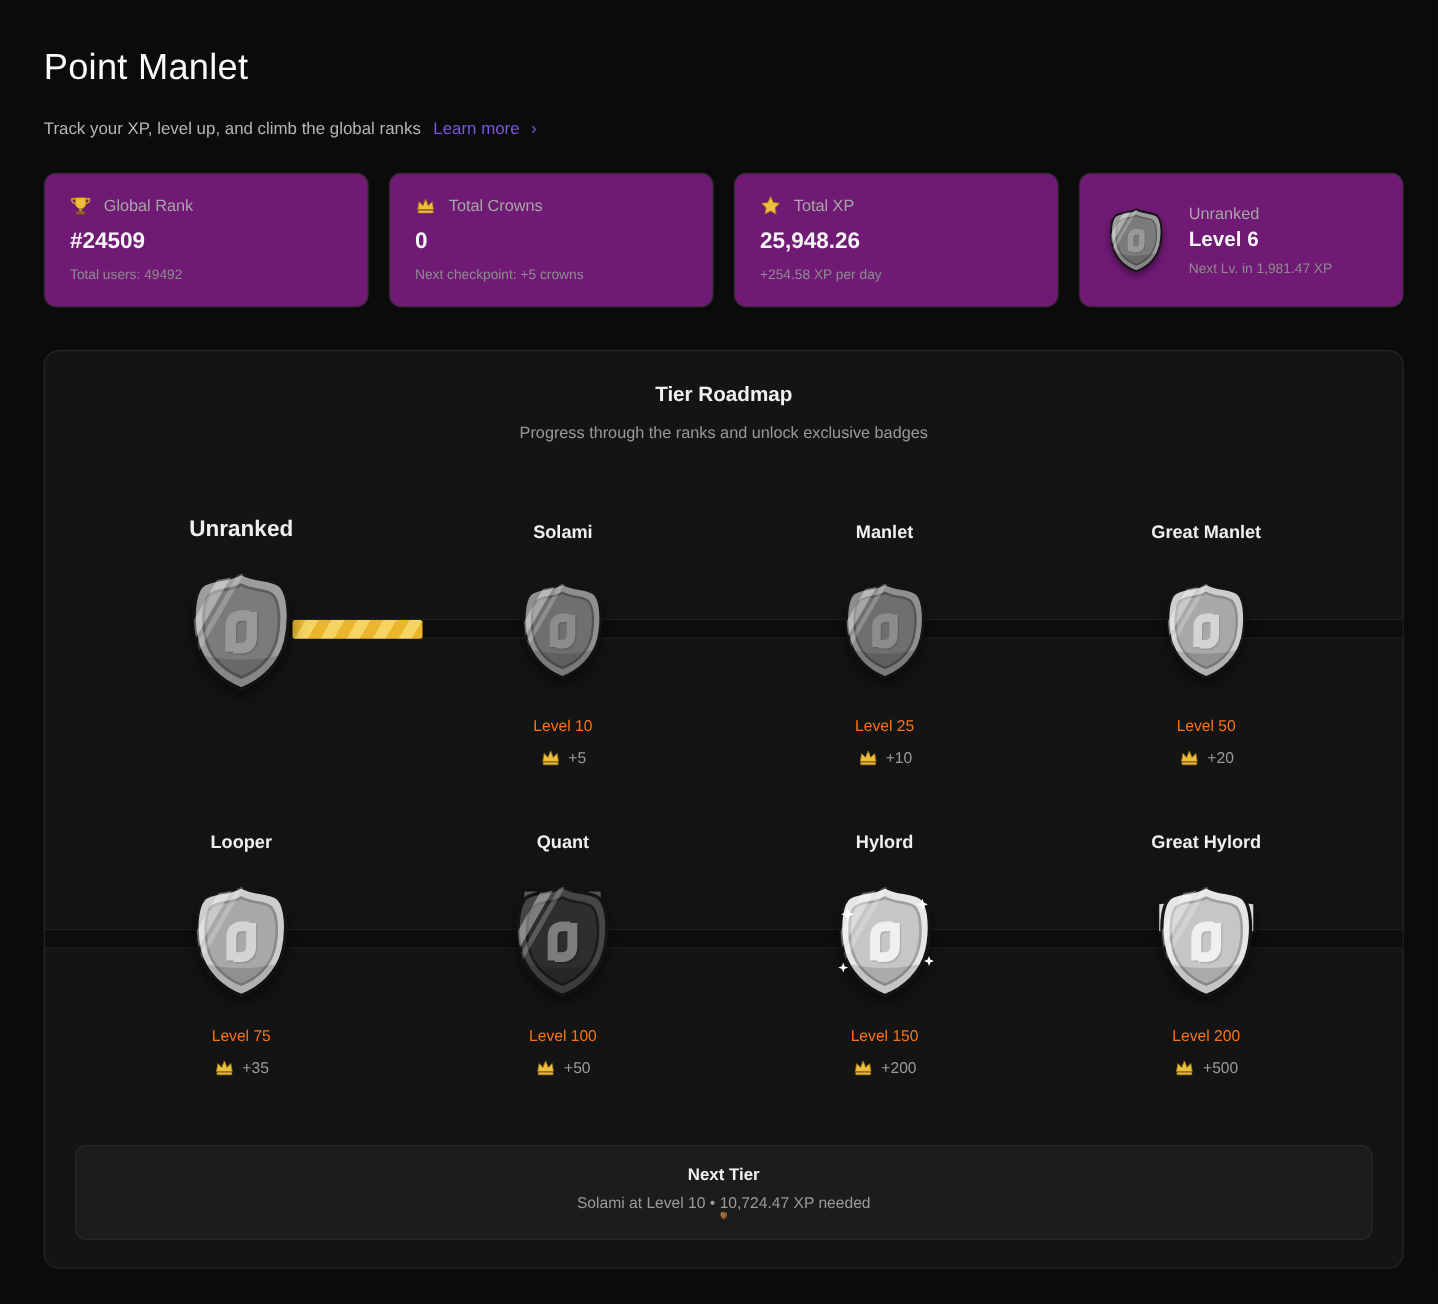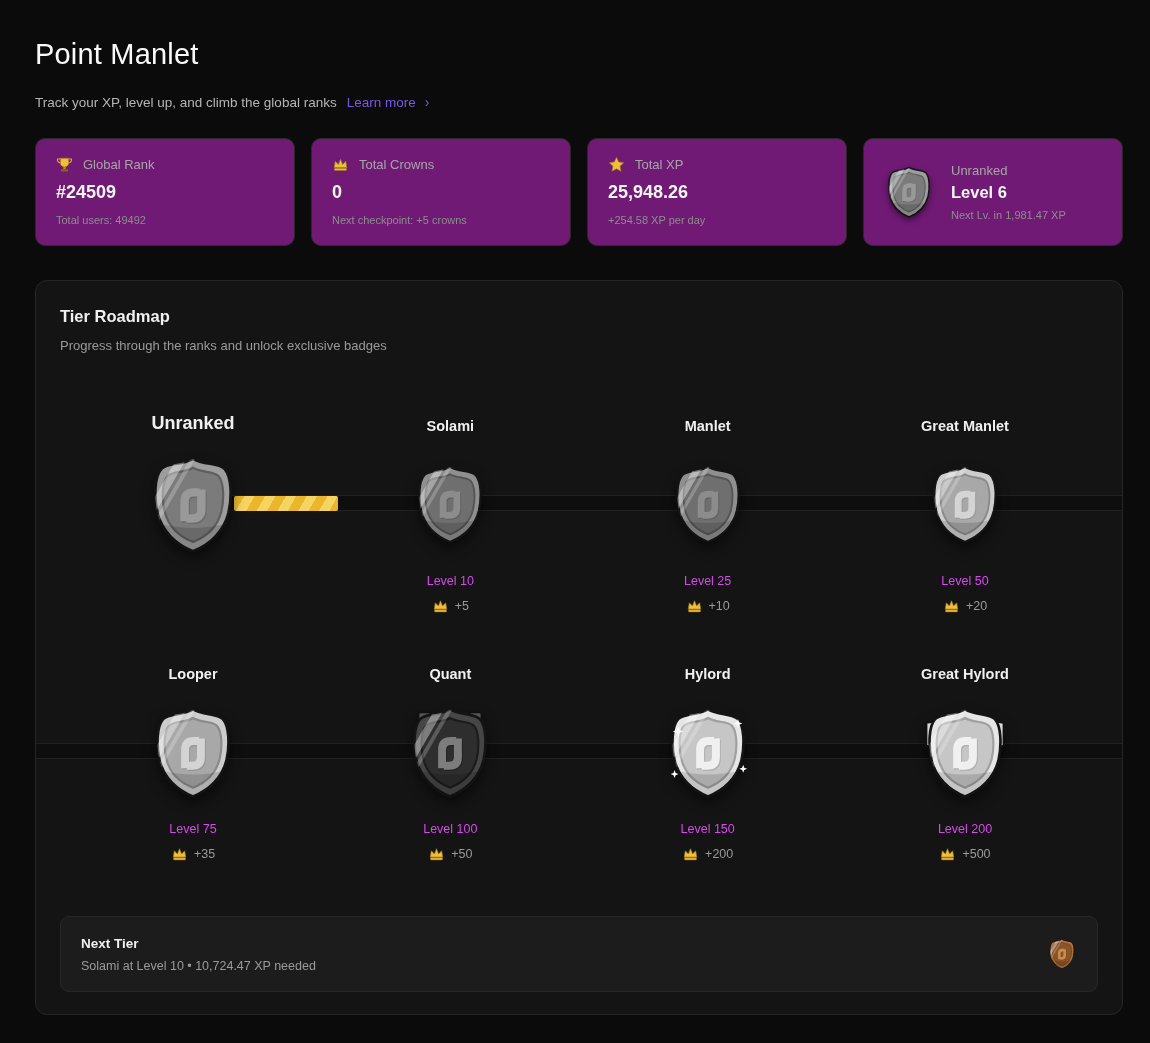--- a/index.html
+++ b/index.html
@@ -30,21 +30,21 @@
   .stat-sub { margin-top:11px; font-size:11px; color:#8d8d8d; }
   .stat-card.badge-card { display:flex; align-items:center; gap:17px; padding:14px 20px; }
   .badge-card .mini-badge { width:50px; height:54px; flex:0 0 auto; filter:drop-shadow(0 3px 3px rgba(0,0,0,.45)); }
   .badge-card .stat-label { color:#a6a6a6; font-size:13px; }
   .badge-card .stat-value { margin-top:5px; font-size:16.5px; }
   .badge-card .stat-sub { margin-top:7px; }
 
   
   .roadmap {
     margin-top:34px; background:#141414; border:1px solid #262626; border-radius:12px;
-    padding:26px 24px 24px; height:735px; position:relative;
+    padding:26px 24px 24px; height:735px; position:relative;text-align:center;
   }
   .roadmap-title { font-size:16.5px; font-weight:700; color:#f0f0f0; }
   .roadmap-sub { margin-top:12px; font-size:13px; color:#9a9a9a; }
 
   .roadmap-row { position:relative; display:flex; justify-content:space-between; padding:0 38px; }
   .row-1 { margin-top:55px; }
   .row-2 { margin-top:42px; }
 
   .row-track { position:absolute; height:16px; background:#0e0e0e;
     border-top:1px solid #212121; border-bottom:1px solid #212121; z-index:0; }
@@ -57,37 +57,37 @@
 
   .tier { position:relative; z-index:2; width:190px; display:flex; flex-direction:column; align-items:center; }
   .tier-name { height:26px; display:flex; align-items:flex-end; justify-content:center;
     font-size:14.5px; font-weight:700; color:#f0f0f0; }
   .tier.current .tier-name { font-size:18px; }
   .badge-wrap { height:140px; display:flex; align-items:center; justify-content:center; }
   .badge { filter:drop-shadow(0 6px 6px rgba(0,0,0,.5)); }
   .badge-md { width:76px; height:82px; }
   .badge-lg { width:94px; height:101px; }
   .badge-xl { width:88px; height:95px; }
-  .tier-level { height:14px; font-size:12.5px; color:#d946ef; }
+  .tier-level { height:14px; font-size:12.5px; color:#f97316; }
   .tier-crowns { margin-top:9px; height:17px; display:flex; align-items:center; gap:6px;
     font-size:12.5px; color:#9a9a9a; }
   .tier-crowns svg { width:17px; height:14px; }
 
   
   .badge-gray   { --rim:#9d9d9d; --rim2:#5f5f5f; --face:#7b7b7b; --glyph:#999999; }
   .badge-gray2  { --rim:#8f8f8f; --rim2:#545454; --face:#6f6f6f; --glyph:#8c8c8c; }
   .badge-silver { --rim:#cdcdcd; --rim2:#8a8a8a; --face:#a8a8a8; --glyph:#d4d4d4; }
   .badge-dark   { --rim:#464646; --rim2:#1c1c1c; --face:#2e2e2e; --glyph:#7d7d7d; }
   .badge-bright { --rim:#e6e6e6; --rim2:#9f9f9f; --face:#c6c6c6; --glyph:#f0f0f0; }
   .badge-bronze { --rim:#b0703a; --rim2:#6b3f1c; --face:#8a5527; --glyph:#c98c4e; }
 
   
   .next-tier {
     margin-top:54px; background:#1c1c1c; border:1px solid #282828; border-radius:9px;
-    height:76px; padding:15px 20px; display:flex; align-items:center; justify-content:space-between;
+    height:76px; padding:15px 20px; display:flex; align-items:center; justify-content:space-between;flex-direction:column;
   }
   .next-tier-title { font-size:13.5px; font-weight:700; color:#f0f0f0; }
   .next-tier-sub { margin-top:8px; font-size:12.5px; color:#9a9a9a; }
   .next-tier .mini-badge { width:30px; height:32px; }
 </style>
 </head>
 <body>
 
 <svg width="0" height="0" style="position:absolute" aria-hidden="true">
   <defs>

